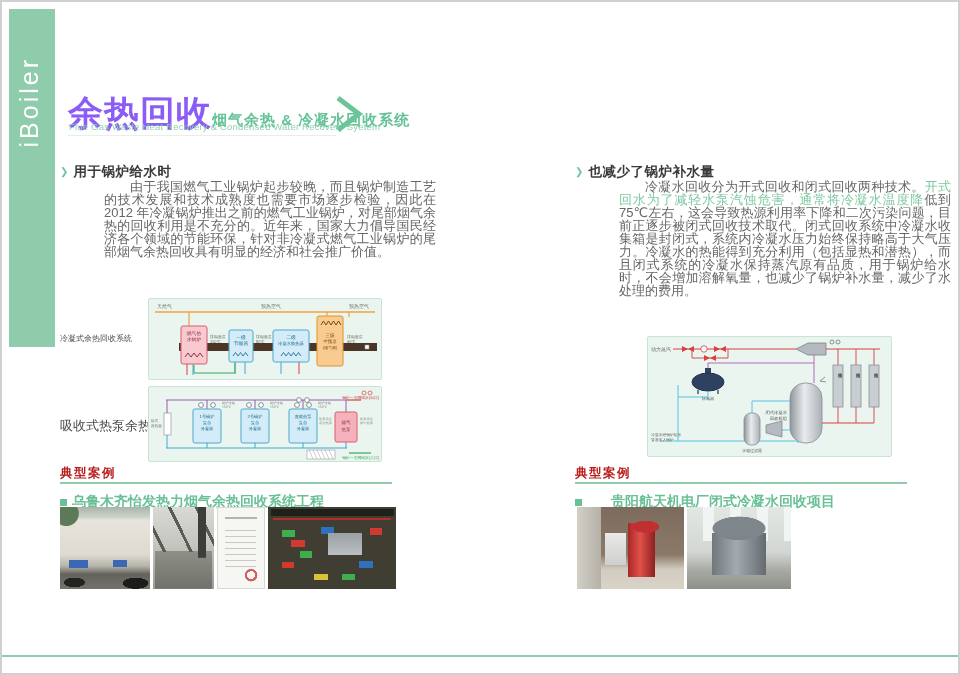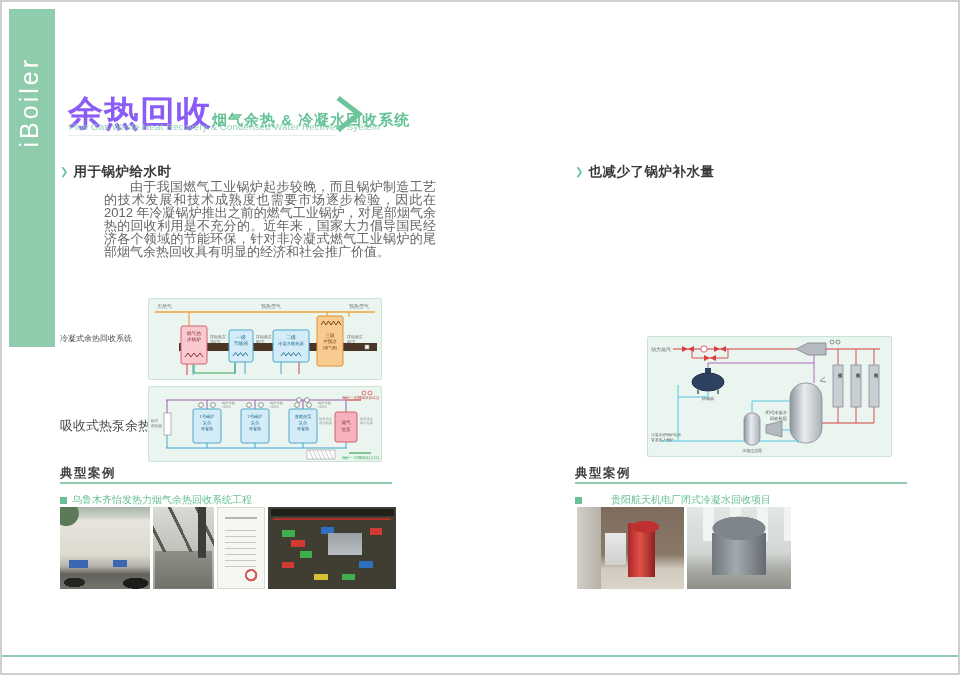--- a/index.html
+++ b/index.html
@@ -27,23 +27,23 @@
   .col-text{position:absolute;width:332px;font-size:13px;line-height:13px;color:#666;text-align:justify;margin-left:44px;}
   .col-text p{margin:0;text-indent:2em;}
   .hl{color:#7fc9a0;}
 
   
   .diag-label{position:absolute;font-size:8px;color:#4a4a4a;white-space:nowrap;}
   .diag-panel{position:absolute;background:#e9f5ee;border:1px solid #c9e4d4;border-radius:2px;}
   .diag-panel svg{display:block;}
 
   
-  .case-head{position:absolute;font-size:12.5px;font-weight:bold;color:#404040;letter-spacing:1.5px;}
+  .case-head{position:absolute;font-size:12.5px;font-weight:bold;color:#b91c1c;letter-spacing:1.5px;}
   .case-rule{position:absolute;width:332px;height:2px;background:#8fccab;}
-  .case-cap{position:absolute;display:flex;align-items:center;gap:5px;font-size:10px;color:#69c097;}
+  .case-cap{position:absolute;display:flex;align-items:center;gap:5px;font-size:14px;color:#69c097;font-weight:bold;}
   .case-cap .sq{width:7px;height:7px;background:#69c097;}
 
   
   .photos{position:absolute;display:flex;gap:3px;}
   .ph{height:82px;flex:none;background-repeat:no-repeat;}
   .ph-building{width:90px;background:
      radial-gradient(ellipse 17px 8px at 16% 92%,#23231f 60%,transparent 62%),
      radial-gradient(ellipse 21px 9px at 84% 93%,#1c1c1a 60%,transparent 62%),
      radial-gradient(circle at 7% 8%,#5c7a58 0 12px,transparent 13px),
      linear-gradient(#3a68b4,#3a68b4) 12% 72%/19px 8px no-repeat,
@@ -267,20 +267,21 @@
     <div class="ph ph-doc"></div>
     <div class="ph ph-hmi"></div>
   </div>
 
   <div class="sec-head" style="left:573px;top:161px;">
     <span class="sec-chev">❯</span>
     <span class="sec-title">也减少了锅炉补水量</span>
   </div>
 
   <div class="col-text" style="left:573px;top:178px;">
+    <p><span>冷凝水回收分为开式回收和闭式回收两种技术。</span><span class="hl">开式回水为了减轻水泵汽蚀危害，通常将冷凝水温度降</span><span>低到 75℃左右，这会导致热源利用率下降和二次污染问题，目前正逐步被闭式回收技术取代。闭式回收系统中冷凝水收集箱是封闭式，系统内冷凝水压力始终保持略高于大气压力。冷凝水的热能得到充分利用（包括显热和潜热），而且闭式系统的冷凝水保持蒸汽原有品质，用于锅炉给水时，不会增加溶解氧量，也减少了锅炉补水量，减少了水处理的费用。</span></p>
   </div>
 
   <div class="diag-panel" style="left:645px;top:334px;width:243px;height:119px;">
     <svg width="243" height="119" viewBox="0 0 243 119">
       <text x="3" y="14" font-size="5" fill="#666">动力蒸汽</text>
 
       <g>
         <line x1="25" y1="12" x2="148" y2="12" stroke="#d94040" stroke-width="1"></line>
         <path d="M34,9 L40,12 L34,15 Z M46,9 L40,12 L46,15 Z" fill="#d94040"></path>
         <path d="M66,9 L72,12 L66,15 Z M78,9 L72,12 L78,15 Z" fill="#d94040"></path>

